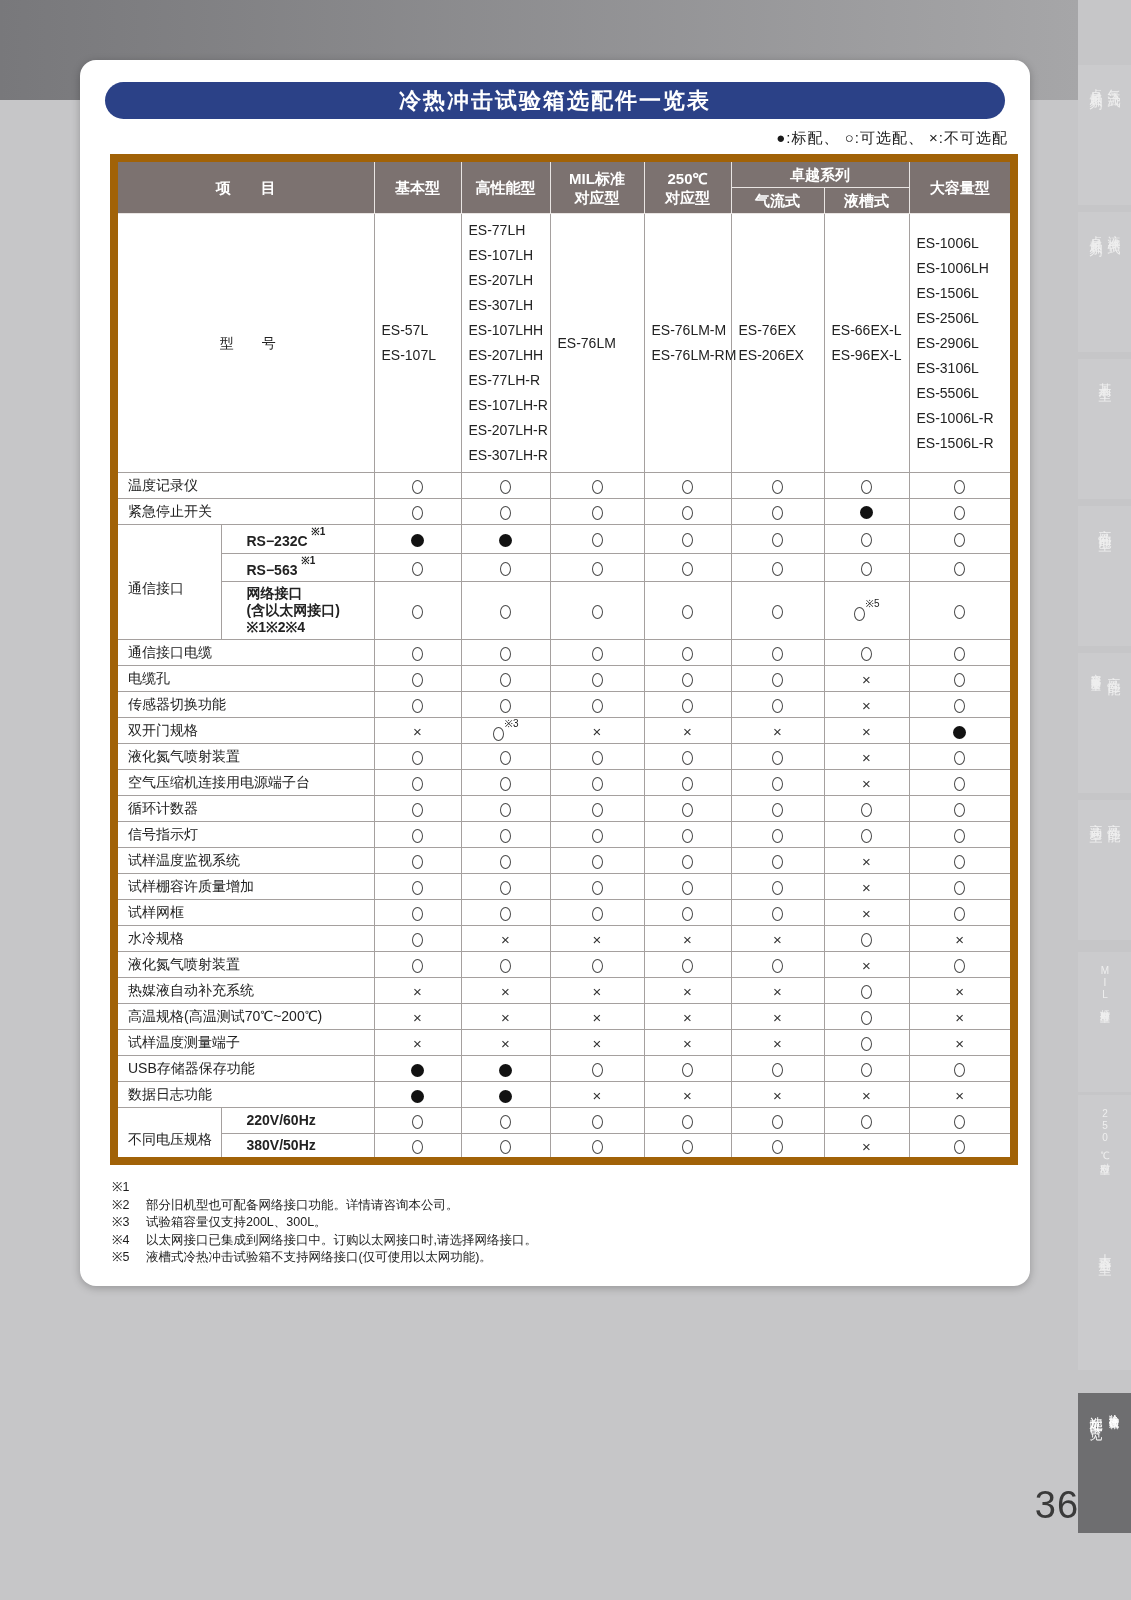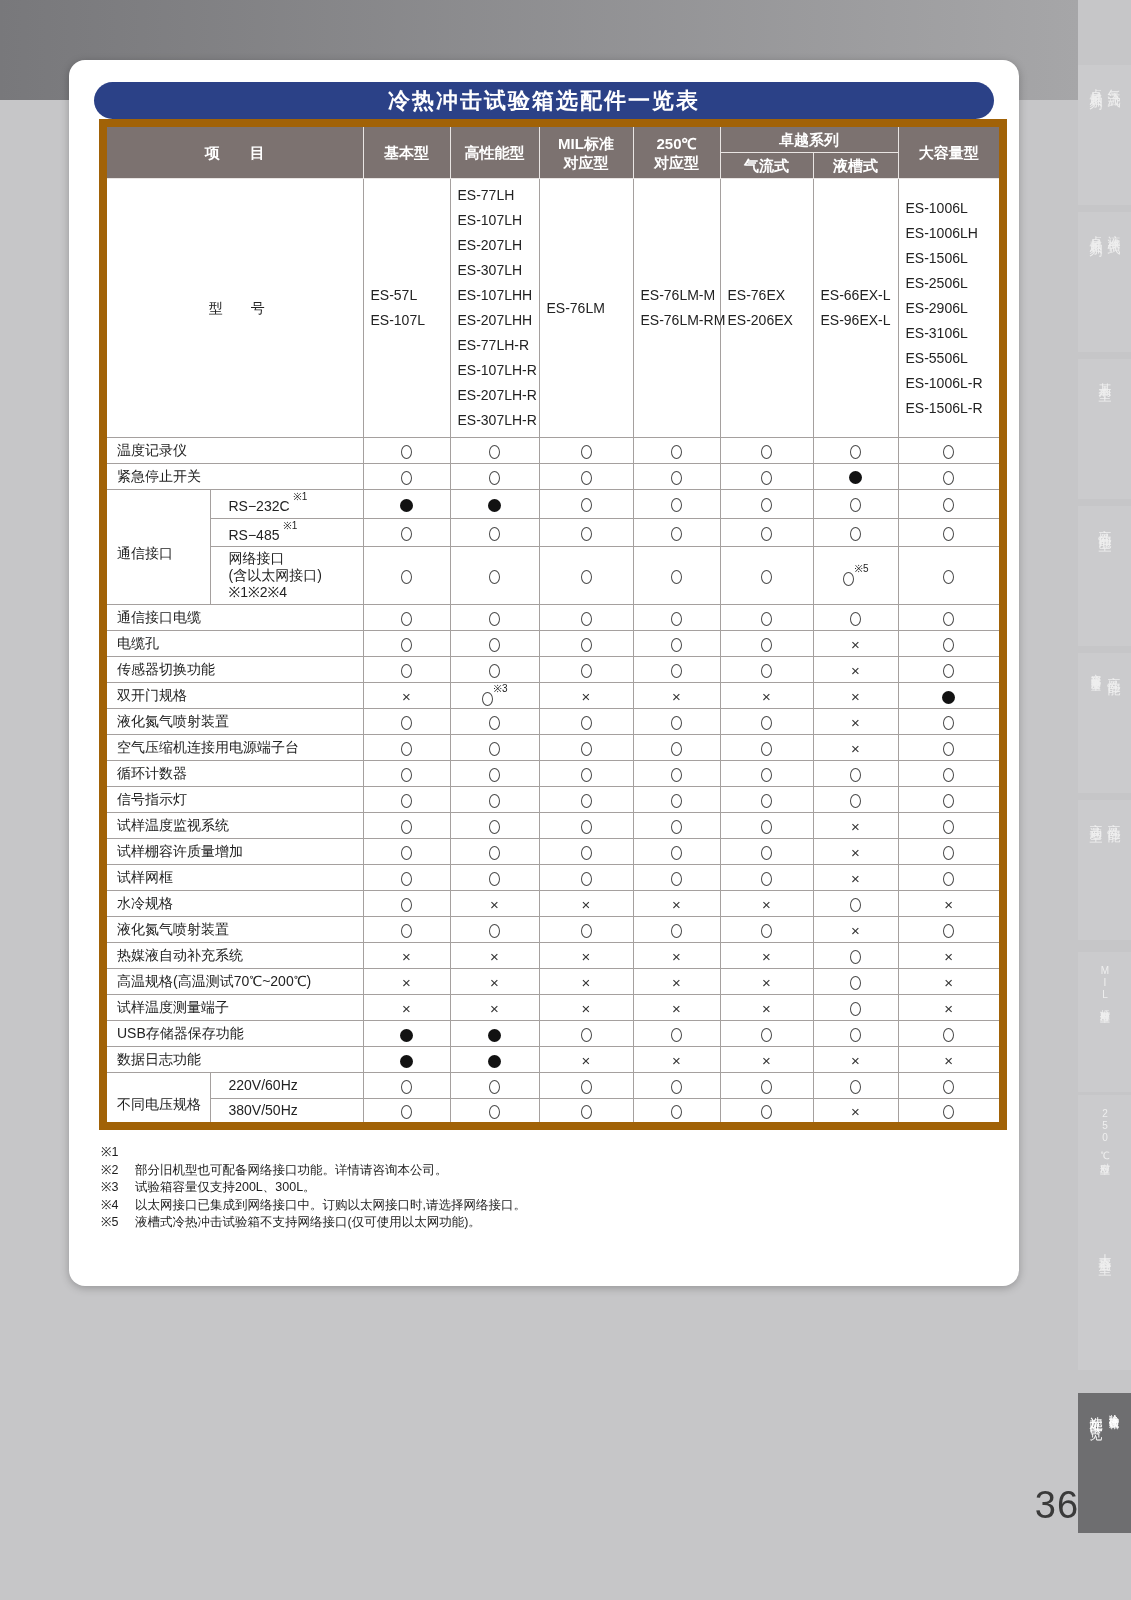--- a/index.html
+++ b/index.html
@@ -10,21 +10,21 @@
     font-family:"Liberation Sans", sans-serif;
     overflow:hidden;
     color:#222;
   }
   .top-band {
     position:absolute; left:0; top:0; width:1078px; height:100px;
     background:linear-gradient(to right,#78787b,#a6a6a8);
   }
   
   .card {
-    position:absolute; left:69px; top:60px; width:950px; height:1226px;
+    position:absolute; left:80px; top:60px; width:950px; height:1226px;
     background:#ffffff; border-radius:16px;
     box-shadow:0 2px 8px rgba(0,0,0,.25);
   }
   .title-bar {
     margin:22px 25px 0 25px; height:37px;
     background:#2b4187; border-radius:19px;
     display:flex; align-items:center; justify-content:center;
     color:#fff; font-size:22px; font-weight:bold; letter-spacing:2px;
   }
   .legend {
@@ -41,21 +41,21 @@
     background:#7c7270; color:#fff; font-size:15px; font-weight:bold;
     border:1px solid #e9e5e3; text-align:center; vertical-align:middle;
     white-space:pre-line; line-height:19px; padding:3px 0;
   }
   table.options td {
     border:1px solid #a5a09e; font-size:14px; vertical-align:middle;
     background:#fff;
   }
   td.lbl { background:#e5dfdd; padding:3px 4px 3px 10px; line-height:17px; }
   td.group-lbl { vertical-align:top; padding-top:16px; }
-  td.sub-lbl { padding-left:18px; }
+  td.sub-lbl { padding-left:25px;font-weight:bold; }
   td.model-lbl { text-align:center; font-size:15px; padding-left:8px; }
   td.model-cell { padding:4px 0 4px 7px; }
   td.model-cell div { line-height:25px; white-space:nowrap; font-size:14px; }
   td.mark-cell { text-align:center; height:26px; }
   .mk-circle {
     display:inline-block; width:11px; height:14px;
     border:1.4px solid #4a4a4a; border-radius:50%; vertical-align:middle;
   }
   .mk-dot {
     display:inline-block; width:13px; height:13px;
@@ -93,20 +93,21 @@
     font-size:38px; color:#3a3a3a; text-align:center; letter-spacing:1px;
   }
 </style>
 </head>
 <body>
 
 <div class="top-band"></div>
 
 <div class="card">
   <div class="title-bar">冷热冲击试验箱选配件一览表</div>
+  <div class="legend">●:标配、 ○:可选配、 ×:不可选配</div>
 
   <div class="tbl-wrap">
     <table class="options">
       <colgroup>
         <col style="width:107px">
           <col style="width:153px">
         <col style="width:87px">
           <col style="width:89px">
           <col style="width:94px">
         <col style="width:87px">
@@ -202,21 +203,21 @@
             <td class="lbl sub-lbl"><span>RS−232C</span><sup class="sup"> ※1</sup></td>
             <td class="mark-cell"><span class="mk-dot"></span></td>
             <td class="mark-cell"><span class="mk-dot"></span></td>
             <td class="mark-cell"><span class="mk-circle"></span></td>
             <td class="mark-cell"><span class="mk-circle"></span></td>
             <td class="mark-cell"><span class="mk-circle"></span></td>
             <td class="mark-cell"><span class="mk-circle"></span></td>
             <td class="mark-cell"><span class="mk-circle"></span></td>
           </tr>
           <tr>
-            <td class="lbl sub-lbl"><span>RS−485</span><sup class="sup"> ※1</sup></td>
+            <td class="lbl sub-lbl"><span>RS−563</span><sup class="sup"> ※1</sup></td>
             <td class="mark-cell"><span class="mk-circle"></span></td>
             <td class="mark-cell"><span class="mk-circle"></span></td>
             <td class="mark-cell"><span class="mk-circle"></span></td>
             <td class="mark-cell"><span class="mk-circle"></span></td>
             <td class="mark-cell"><span class="mk-circle"></span></td>
             <td class="mark-cell"><span class="mk-circle"></span></td>
             <td class="mark-cell"><span class="mk-circle"></span></td>
           </tr>
           <tr>
             <td class="lbl sub-lbl"><span>网络接口</span><br><span>(含以太网接口)</span><br><span class="tiny">※1※2※4</span></td>

